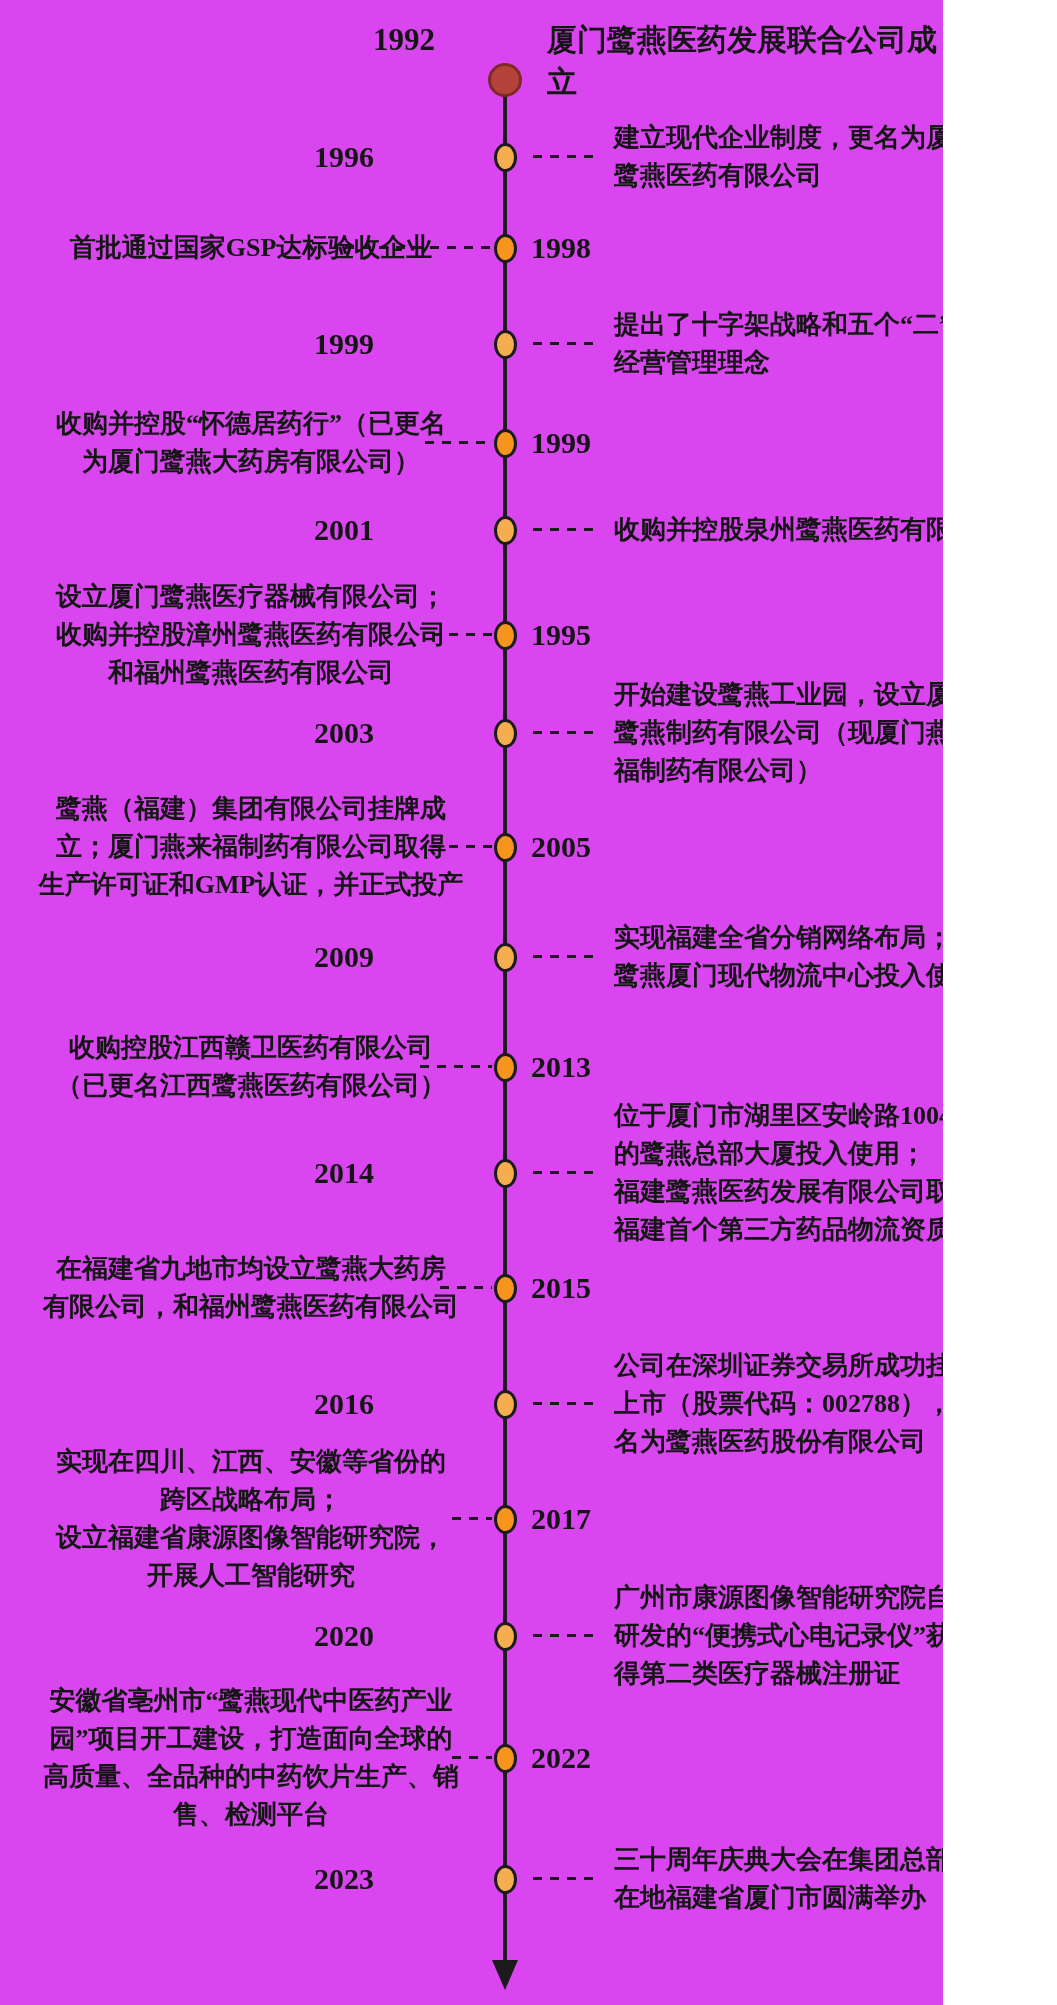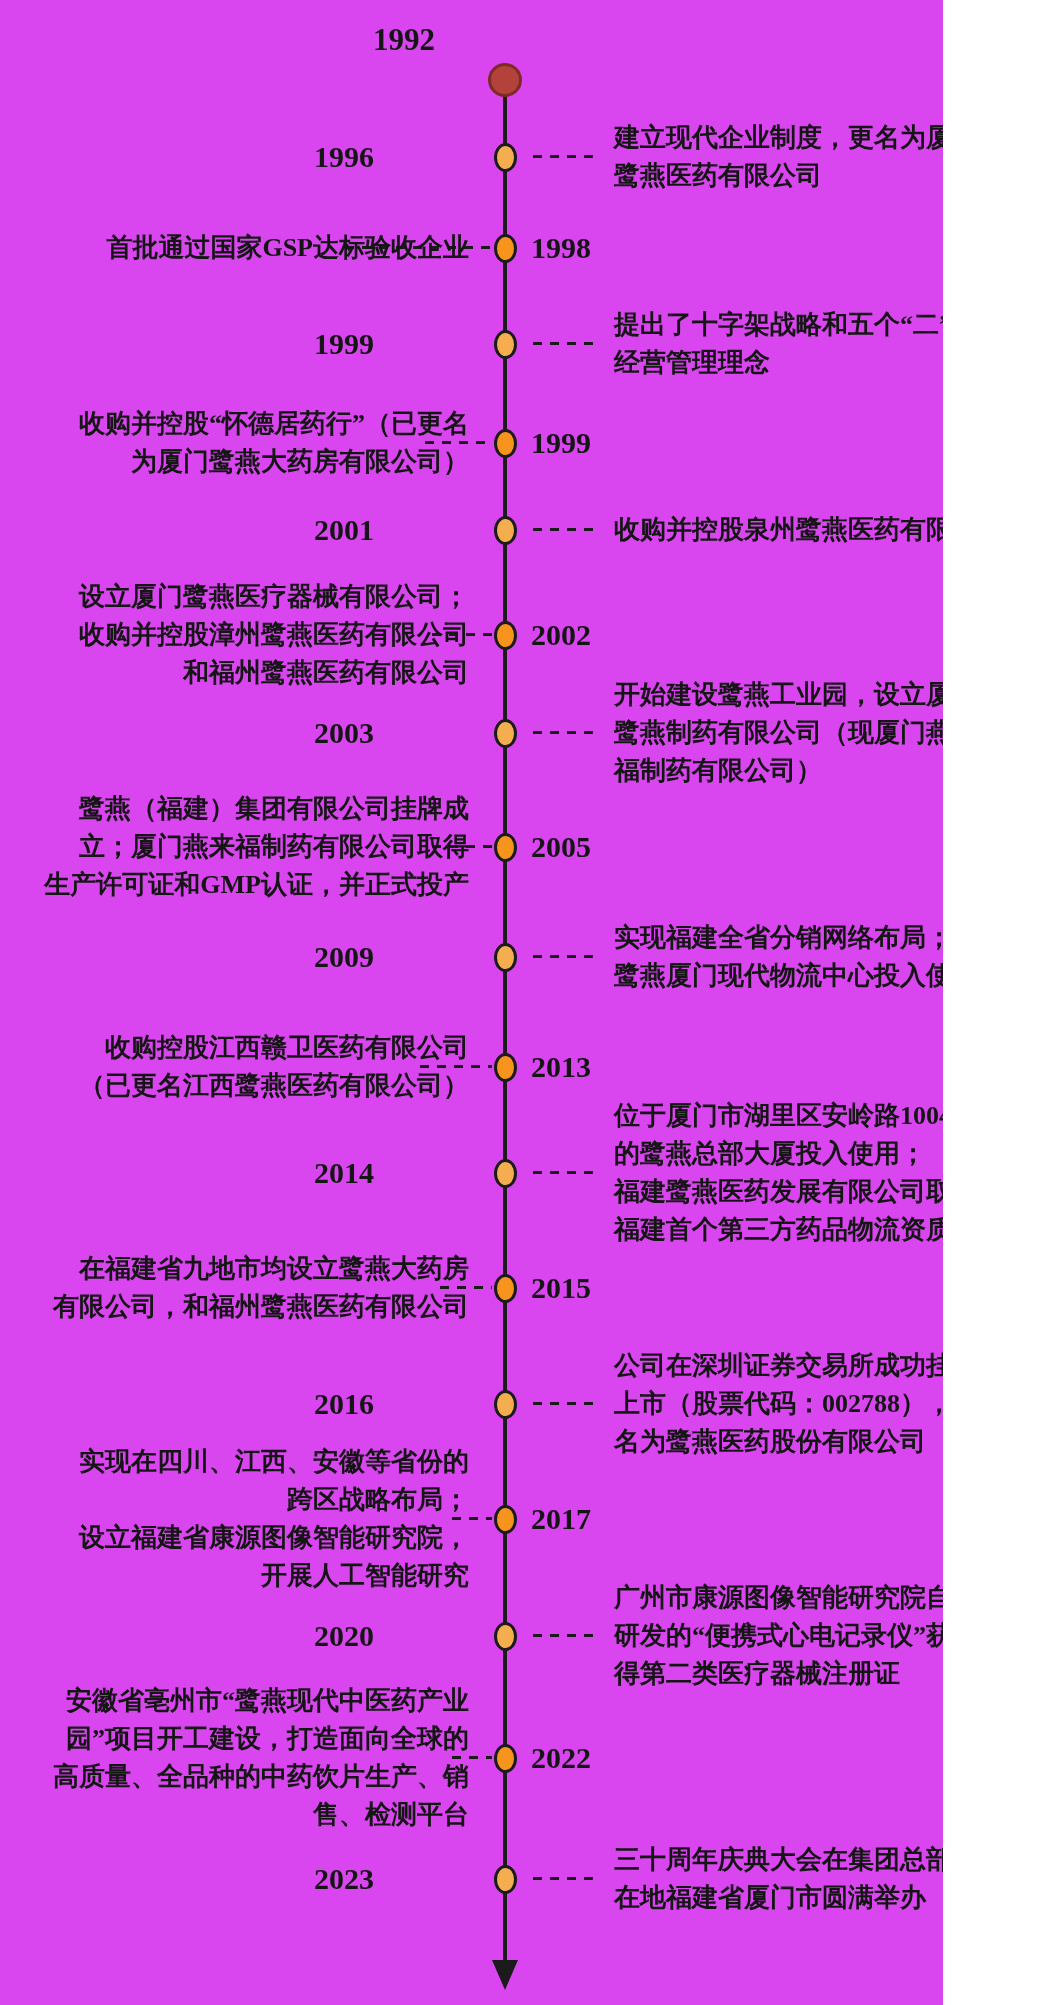--- a/index.html
+++ b/index.html
@@ -51,32 +51,33 @@
     position:absolute;top:-2px;height:3px;
     background:repeating-linear-gradient(90deg,var(--line,#1b1b1b) 0 9px,transparent 9px 17px);
   }
   .event.right .dash{left:533px;width:67px;}
   .event.left  .dash{left:var(--dl,430px);width:calc(492px - var(--dl,430px));}
   .desc{
     position:absolute;top:0;transform:translateY(-50%);
     font-size:26px;line-height:38px;white-space:pre-line;
   }
   .event.right .desc{left:614px;width:436px;text-align:left;}
-  .event.left  .desc{left:33px;width:436px;text-align:right;}
+  .event.left  .desc{left:33px;width:436px;text-align:center;}
 </style>
 </head>
 <body>
 
 <div id="canvas">
 
   <div class="axis"></div>
   <div class="arrow"></div>
 
   <div class="start-dot"></div>
   <div class="title-year">1992</div>
+  <div class="title-text">厦门鹭燕医药发展联合公司成立</div>
 
   <div class="event right" style="--y:157px">
     <div class="year">1996</div>
     <div class="dot"></div>
     <div class="dash"></div>
     <div class="desc">建立现代企业制度，更名为厦门
 鹭燕医药有限公司</div>
   </div>
 
   <div class="event left" style="--y:248px;--dl:345px">
@@ -103,21 +104,21 @@
   </div>
 
   <div class="event right" style="--y:530px">
     <div class="year">2001</div>
     <div class="dot"></div>
     <div class="dash"></div>
     <div class="desc">收购并控股泉州鹭燕医药有限公司</div>
   </div>
 
   <div class="event left" style="--y:635px;--dl:432px">
-    <div class="year">2002</div>
+    <div class="year">1995</div>
     <div class="dot"></div>
     <div class="dash"></div>
     <div class="desc">设立厦门鹭燕医疗器械有限公司；
 收购并控股漳州鹭燕医药有限公司
 和福州鹭燕医药有限公司</div>
   </div>
 
   <div class="event right" style="--y:733px">
     <div class="year">2003</div>
     <div class="dot"></div>

